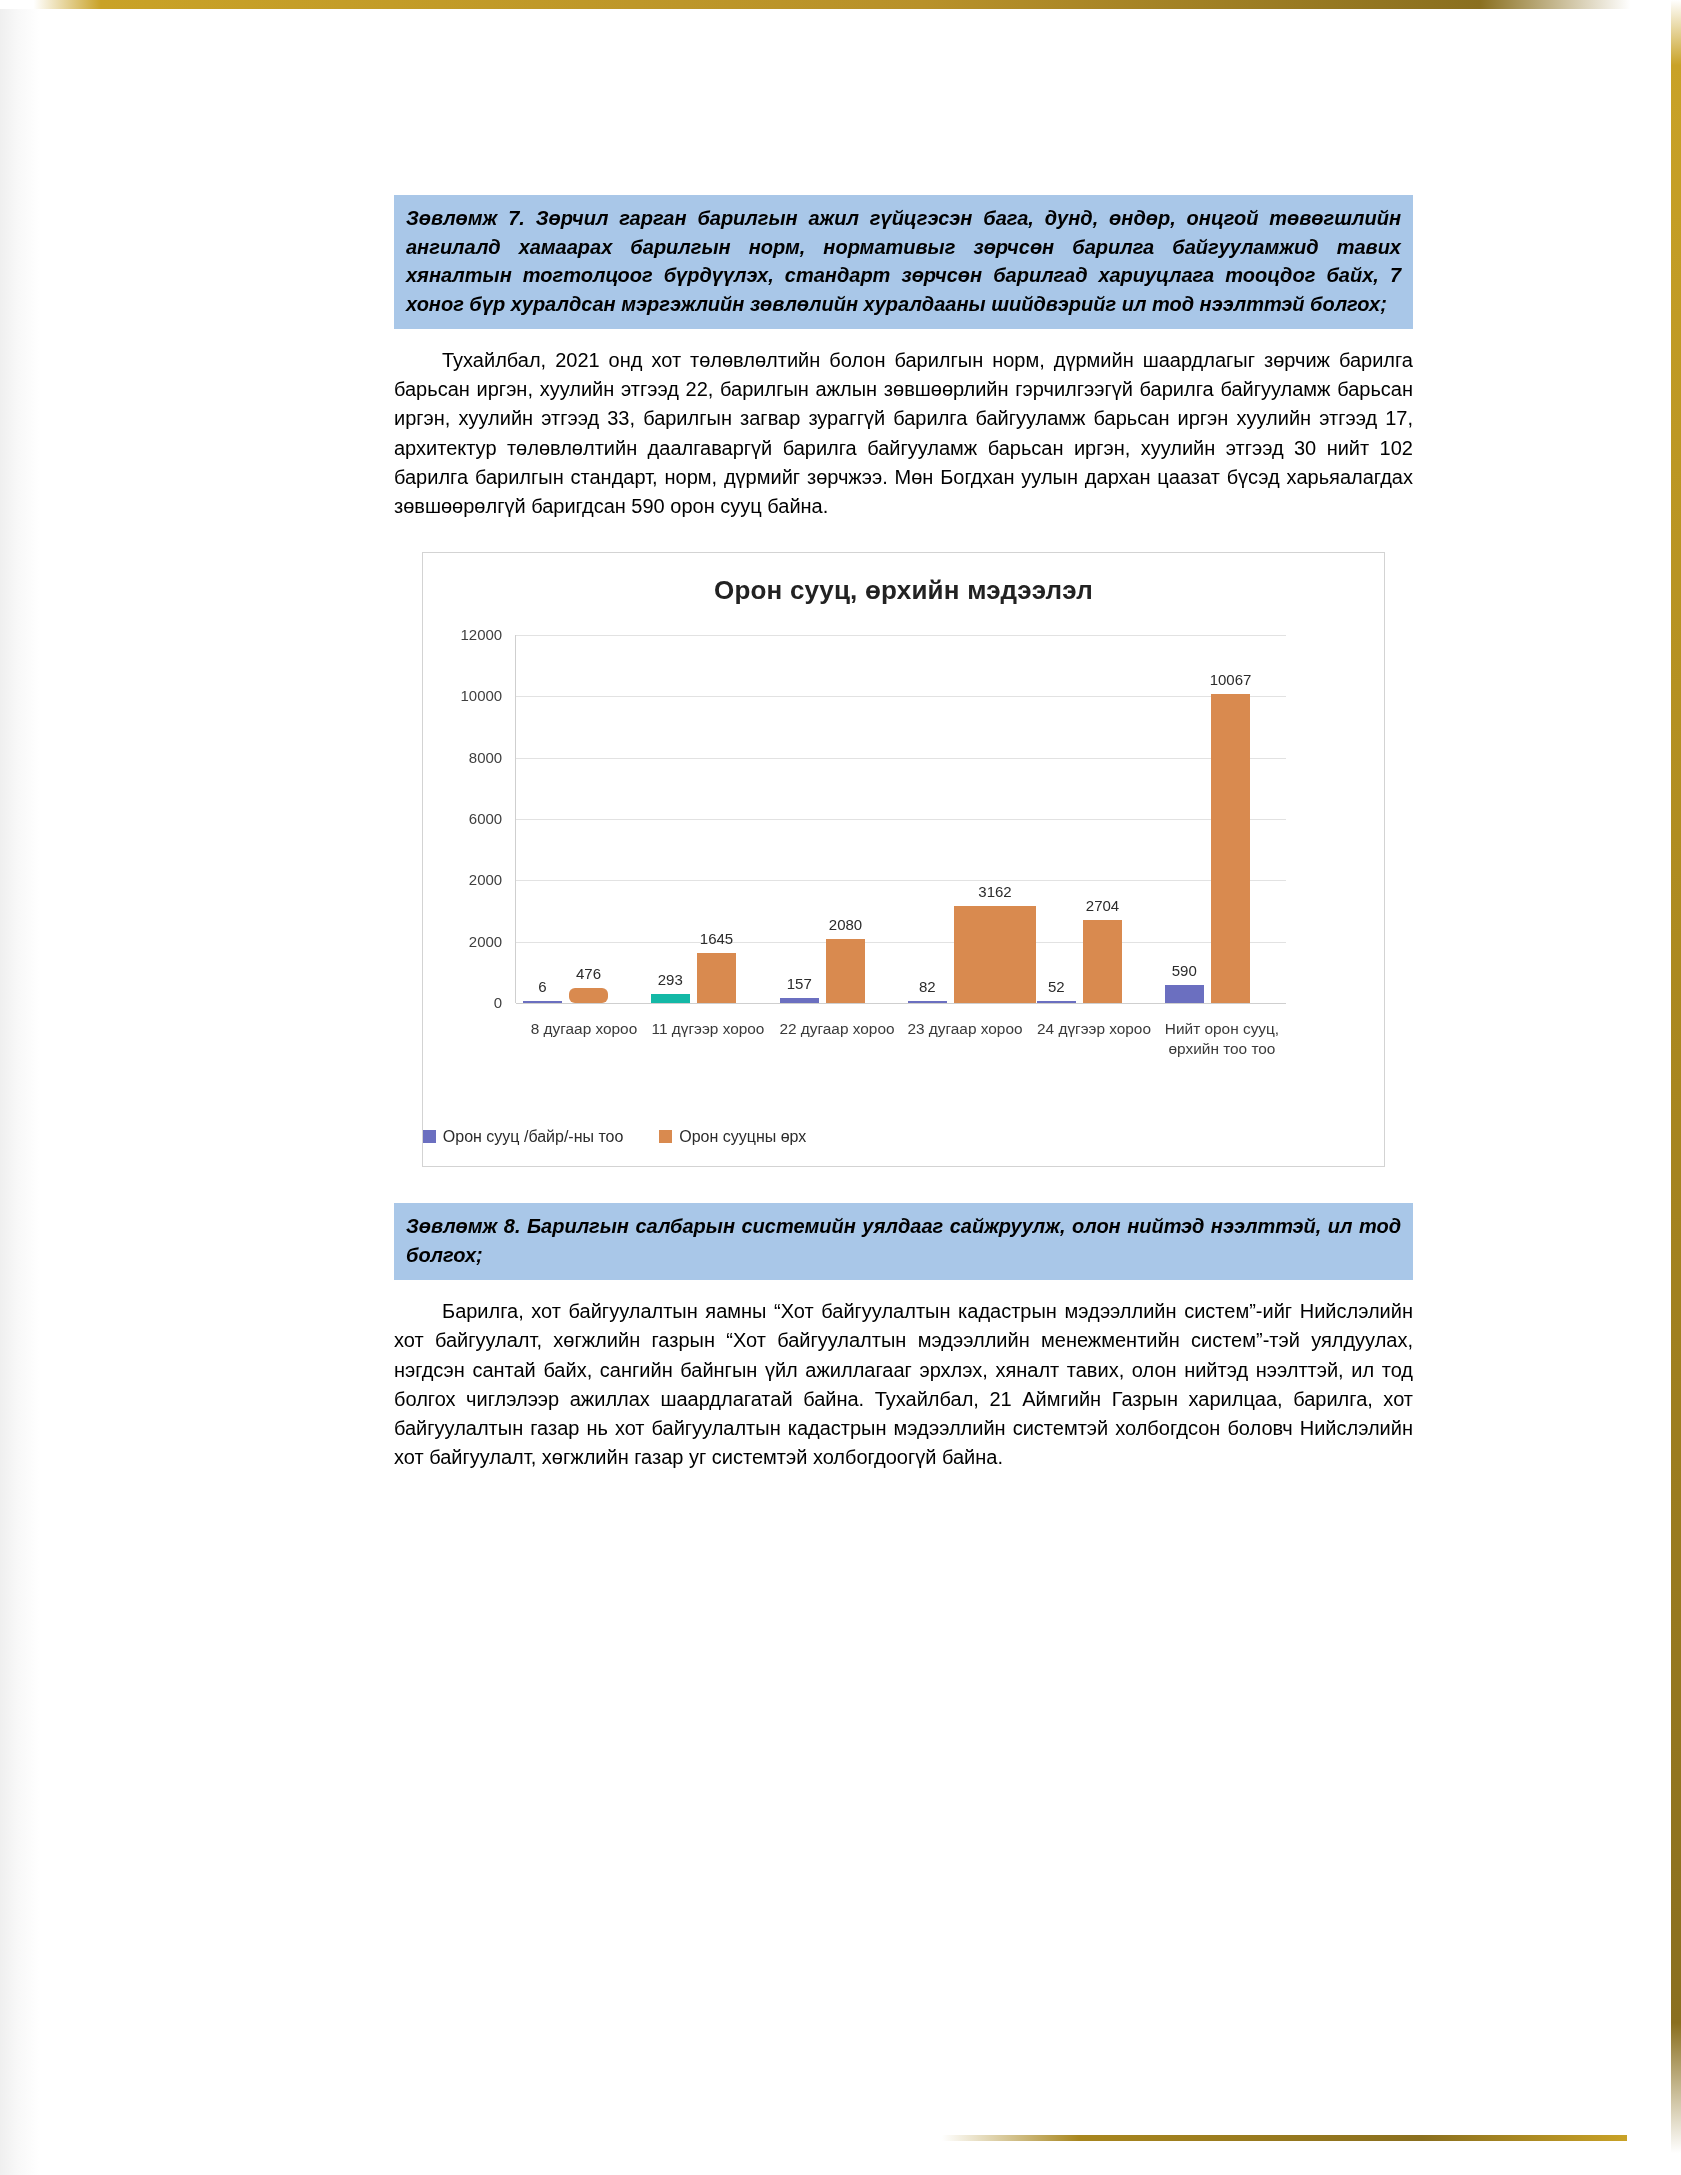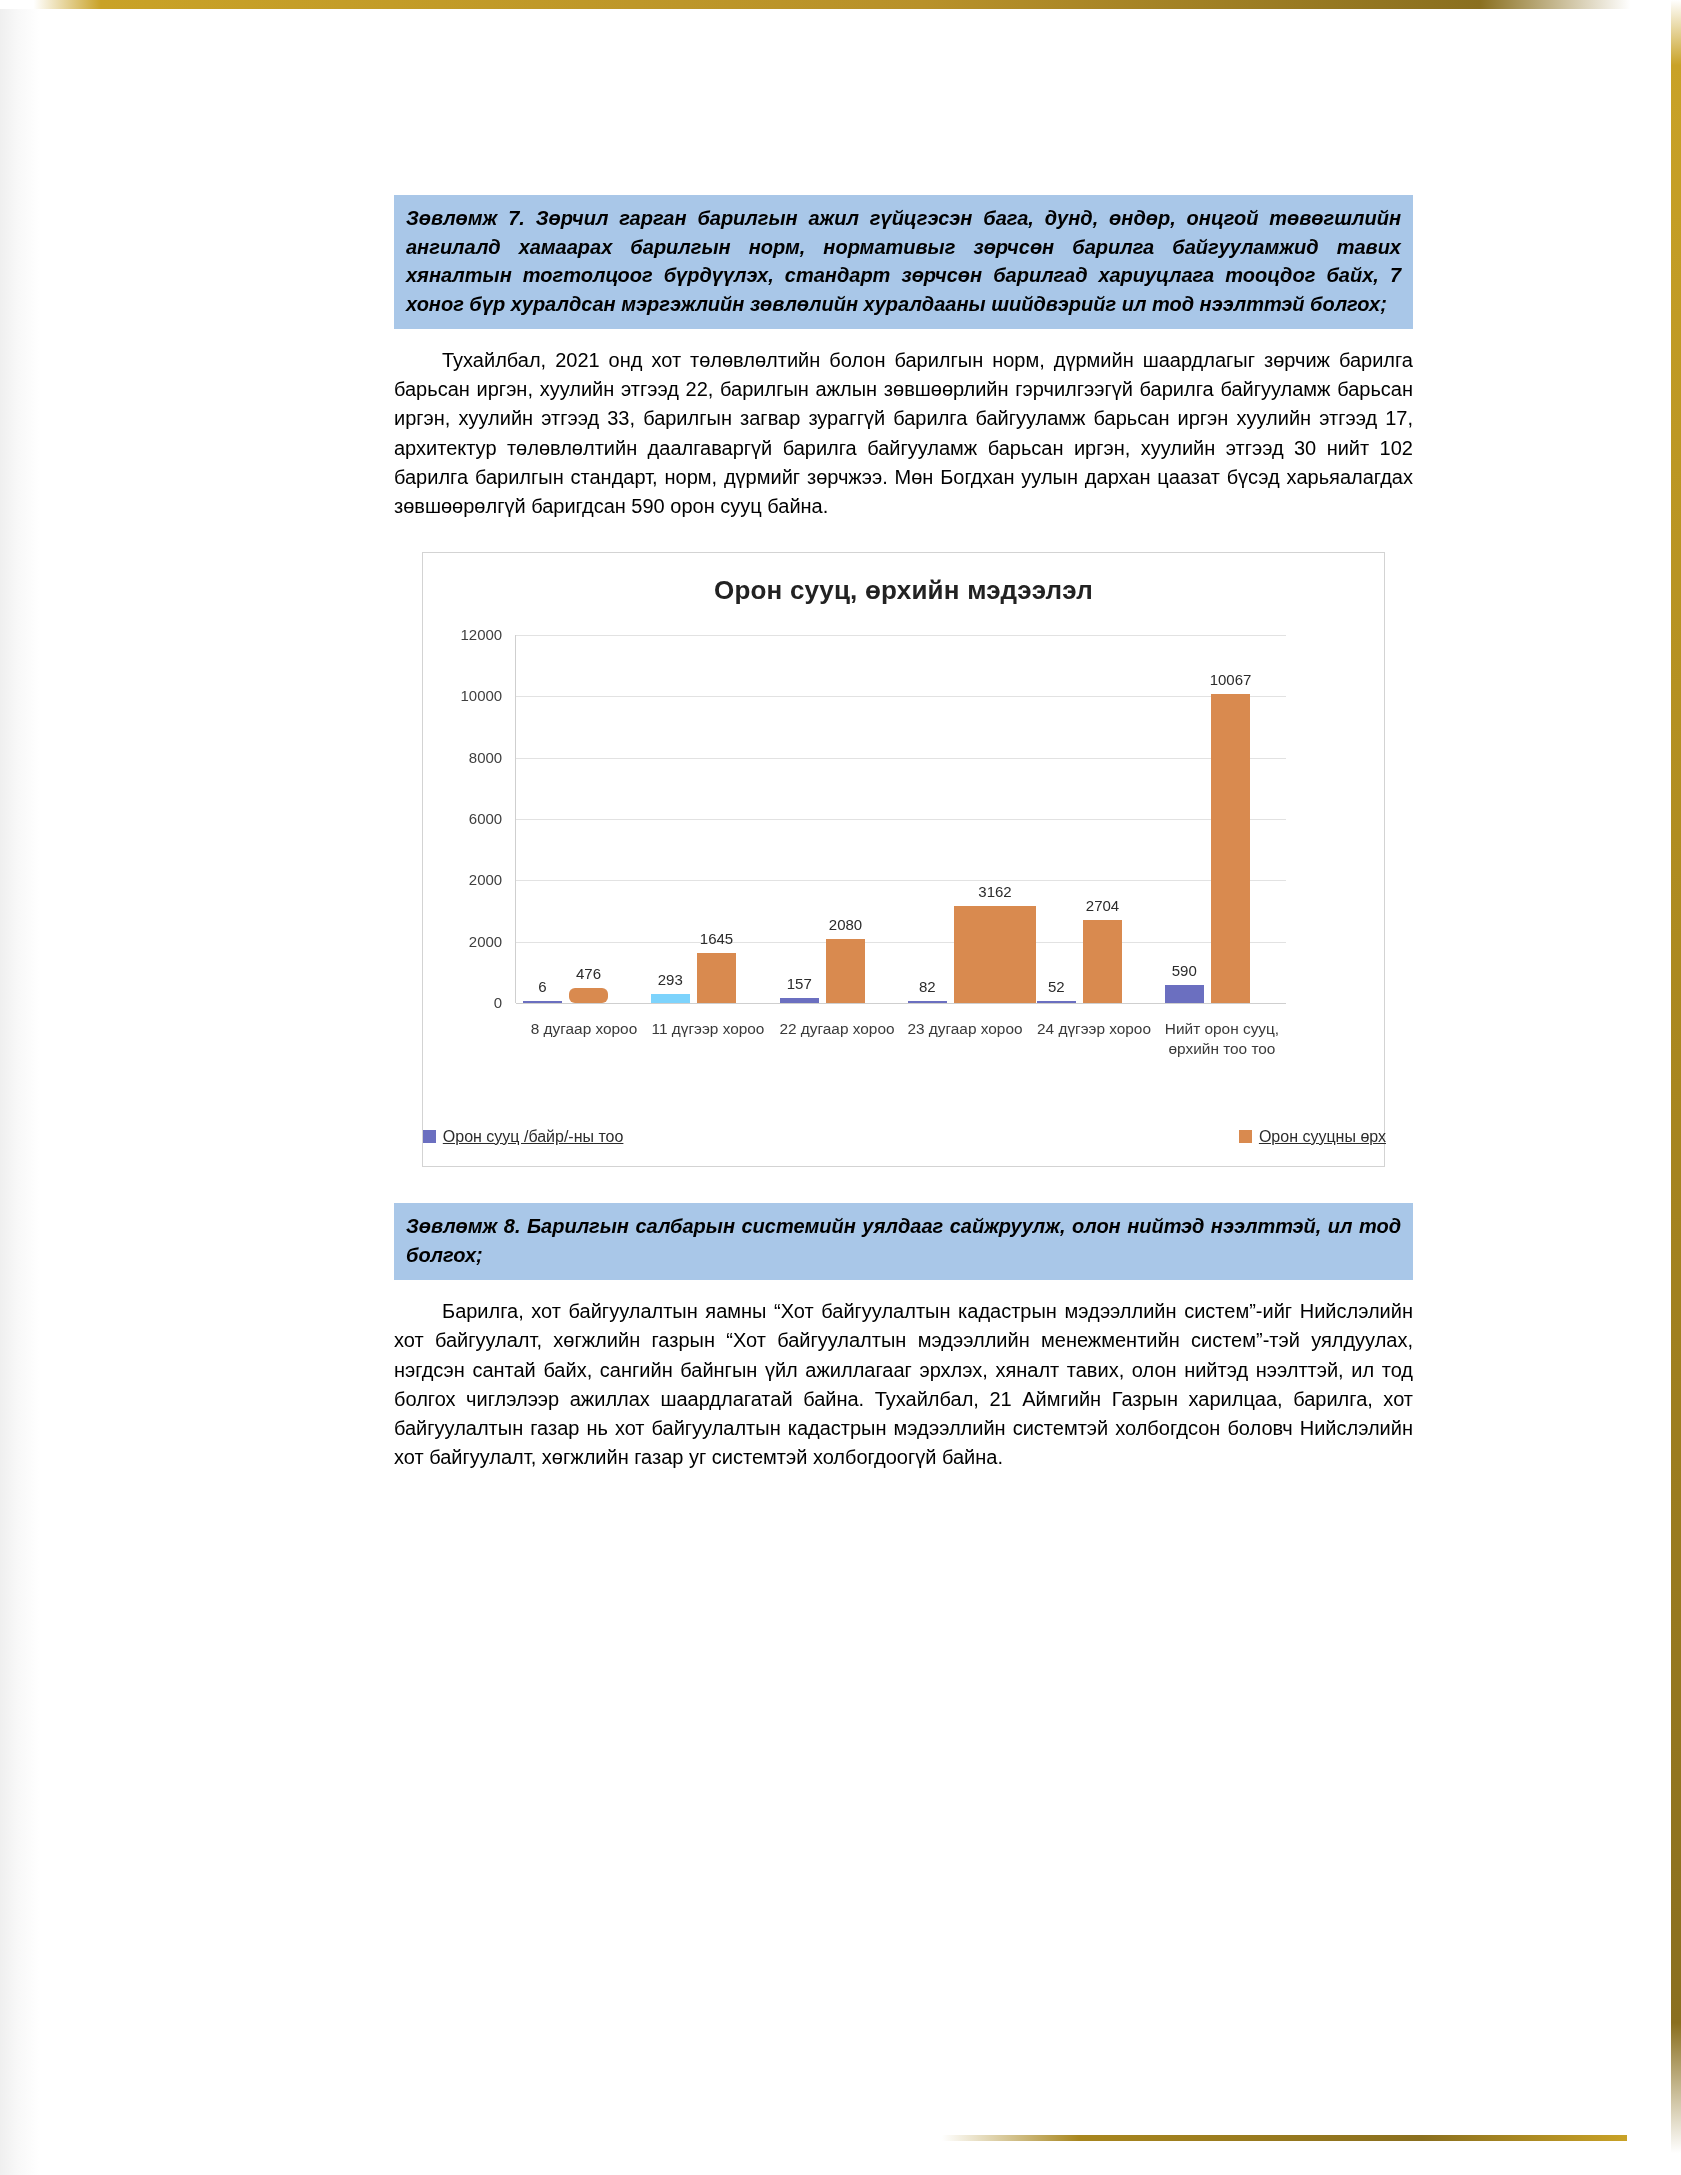--- a/index.html
+++ b/index.html
@@ -165,25 +165,24 @@
     font-size: 15.4px;
     color: #3a3a3a;
     line-height: 1.28;
   }
   .legend {
     position: absolute;
     left: 0;
     bottom: 20.5px;
     width: 963px;
     display: flex;
-    justify-content: space-between;
+    justify-content: flex-start;
     gap: 36px;
     font-size: 16px;
     color: #2b2b2b;
-    text-decoration: underline;
   }
   .legend .item { display: flex; align-items: center; gap: 6.8px; }
   .swatch { width: 13px; height: 13px; display: inline-block; }
   .swatch.s1 { background: #6b6fc0; }
   .swatch.s2 { background: #d98a4f; }
 </style>
 </head>
 <body>
 
 <div class="page">
@@ -223,21 +222,21 @@
             <div class="group" style="left: 0px; width: 128px;">
               <div class="bar b1" style="height: 1.7px; background: rgb(107, 111, 192);">
                 <span class="vlabel">6</span>
               </div>
               <div class="bar b2" style="height: 14.6px; background: rgb(217, 138, 79); border-radius: 6px;">
                 <span class="vlabel">476</span>
               </div>
               <div class="cat" style="left: 4px; text-align: center;">8 дугаар хороо</div>
             </div>
             <div class="group" style="left: 128px; width: 128px;">
-              <div class="bar b1" style="height: 9px; background: #7dd3fc;">
+              <div class="bar b1" style="height: 9px; background: #14b8a6;">
                 <span class="vlabel">293</span>
               </div>
               <div class="bar b2" style="height: 50px; background: rgb(217, 138, 79);">
                 <span class="vlabel">1645</span>
               </div>
               <div class="cat" style="left: 0px;">11 дүгээр хороо</div>
             </div>
             <div class="group" style="left: 257px; width: 128px;">
               <div class="bar b1" style="height: 4.8px; background: rgb(107, 111, 192);">
                 <span class="vlabel">157</span>

